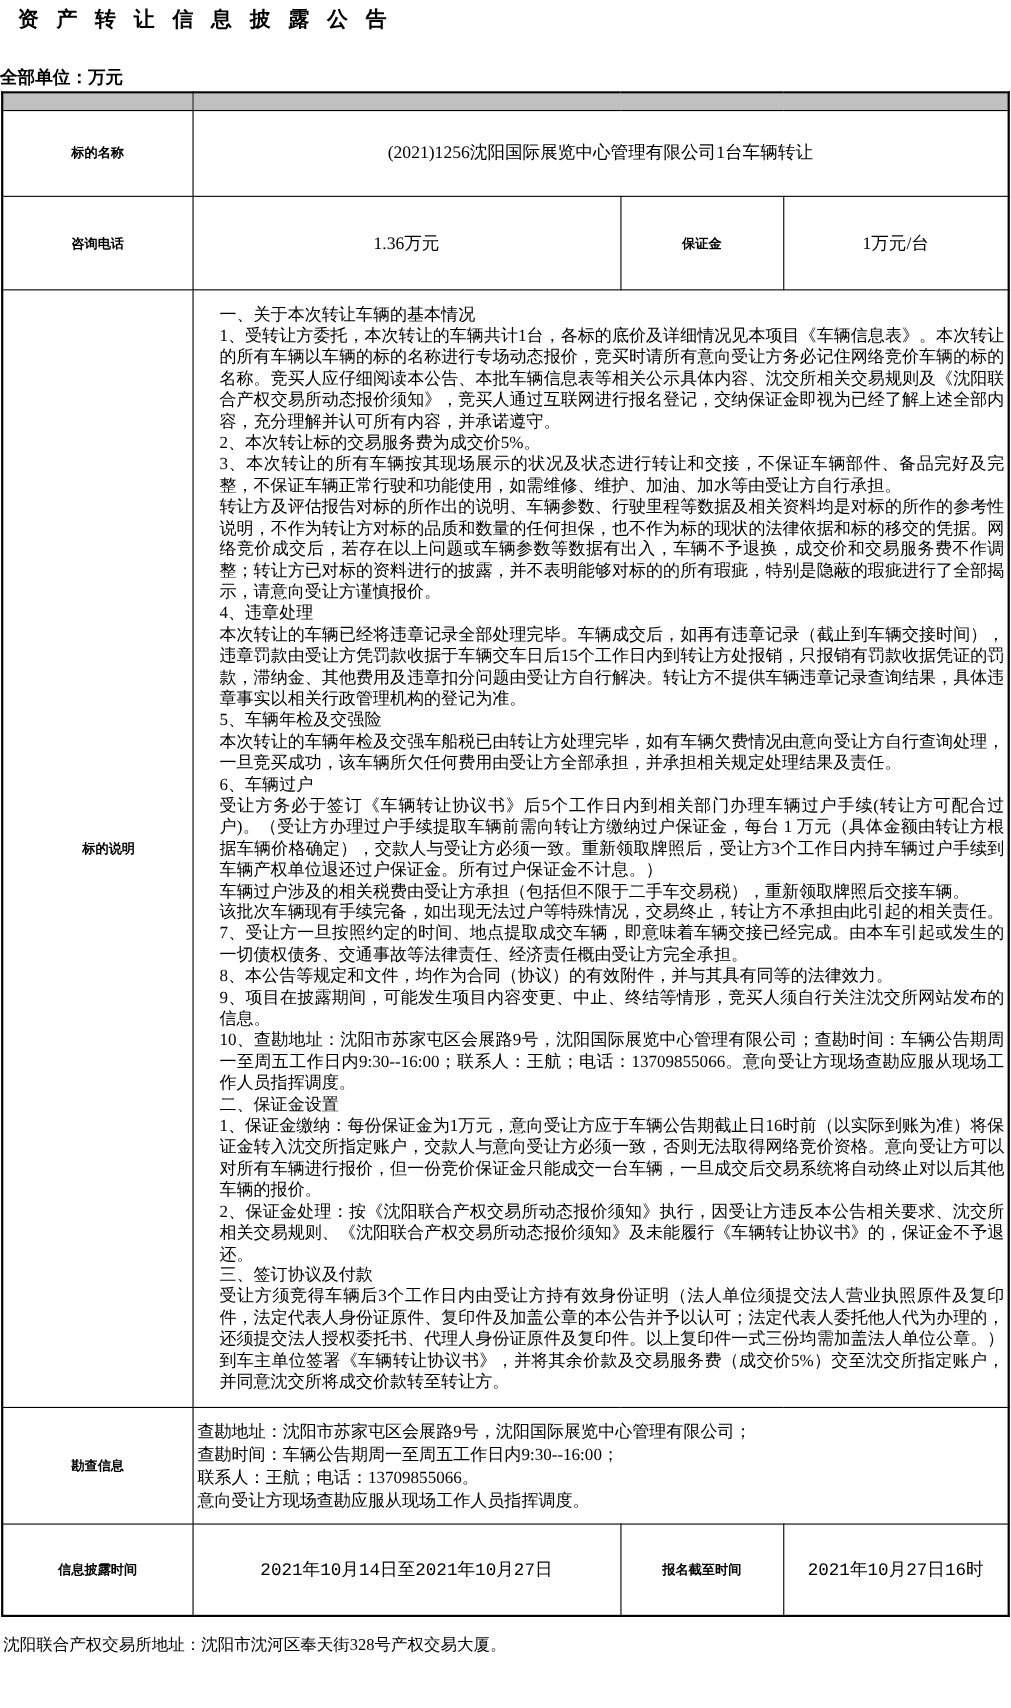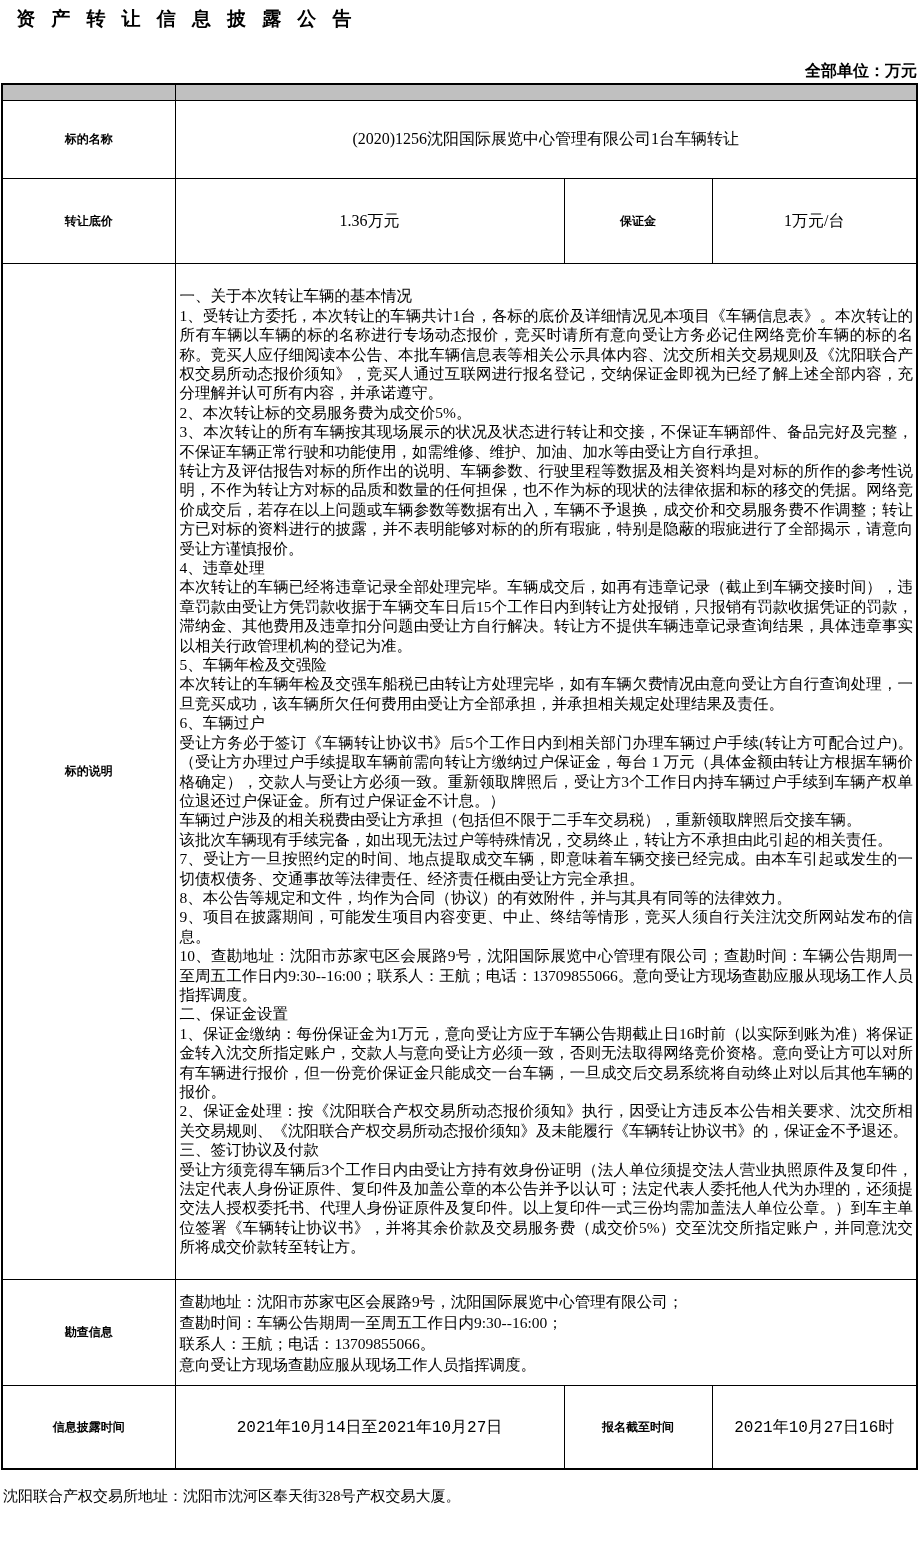--- a/index.html
+++ b/index.html
@@ -8,34 +8,34 @@
     font-family:"Liberation Serif","DejaVu Serif",serif;
     color:#000;
   }
   .page{width:919px;height:1553px;position:relative;}
   .title{
     margin:6px 0 0 0;
     font-size:19px;font-weight:bold;letter-spacing:0.85em;text-indent:0.85em;
     line-height:26px;
   }
   .unit-note{
-    margin:30px 2px 3px 0;text-align:right;
+    margin:30px 2px 3px 0;text-align:left;
     font-size:16px;font-weight:bold;line-height:18px;
   }
   table.main{
     border-collapse:collapse;table-layout:fixed;
     width:915px;margin:0 1px;
     border:2px solid #000;
   }
   table.main td{border:1px solid #000;padding:0;vertical-align:middle;overflow:hidden;}
   col.c1{width:173px;} col.c2{width:389px;} col.c3{width:148px;} col.c4{width:205px;}
   tr.r-gray td{height:15px;background:#c0c0c0;}
   tr.r-name td{height:77px;}
   tr.r-price td{height:84px;}
-  tr.r-desc td{height:1015px;vertical-align:middle;}
+  tr.r-desc td{height:1015px;vertical-align:middle;padding-left:20px;}
   tr.r-survey td{height:105px;vertical-align:middle;margin-left:23px;}
   tr.r-time td{height:82px;font-family:Liberation Mono, monospace;}
   td.lbl{
     text-align:center;font-weight:bold;font-size:12px;
   }
   td.val{text-align:center;font-size:16px;}
   td.txt{vertical-align:middle;}
   .desc-body{
     padding:2px 3px 2px 4px;
     font-size:15.5px;line-height:19.4px;text-align:justify;
@@ -69,25 +69,25 @@
         <col class="c4">
     </colgroup>
     <tbody>
       <tr class="r-gray">
         <td></td>
         <td colspan="3"></td>
       </tr>
 
       <tr class="r-name">
         <td class="lbl">标的名称</td>
-        <td class="val" colspan="3">(2020)1256沈阳国际展览中心管理有限公司1台车辆转让</td>
+        <td class="val" colspan="3">(2021)1256沈阳国际展览中心管理有限公司1台车辆转让</td>
       </tr>
 
       <tr class="r-price">
-        <td class="lbl">转让底价</td>
+        <td class="lbl">咨询电话</td>
         <td class="val">1.36万元</td>
         <td class="lbl">保证金</td>
         <td class="val">1万元/台</td>
       </tr>
 
       <tr class="r-desc">
         <td class="lbl">标的说明</td>
         <td class="txt" colspan="3">
           <div class="desc-body">
               <div>一、关于本次转让车辆的基本情况</div>

